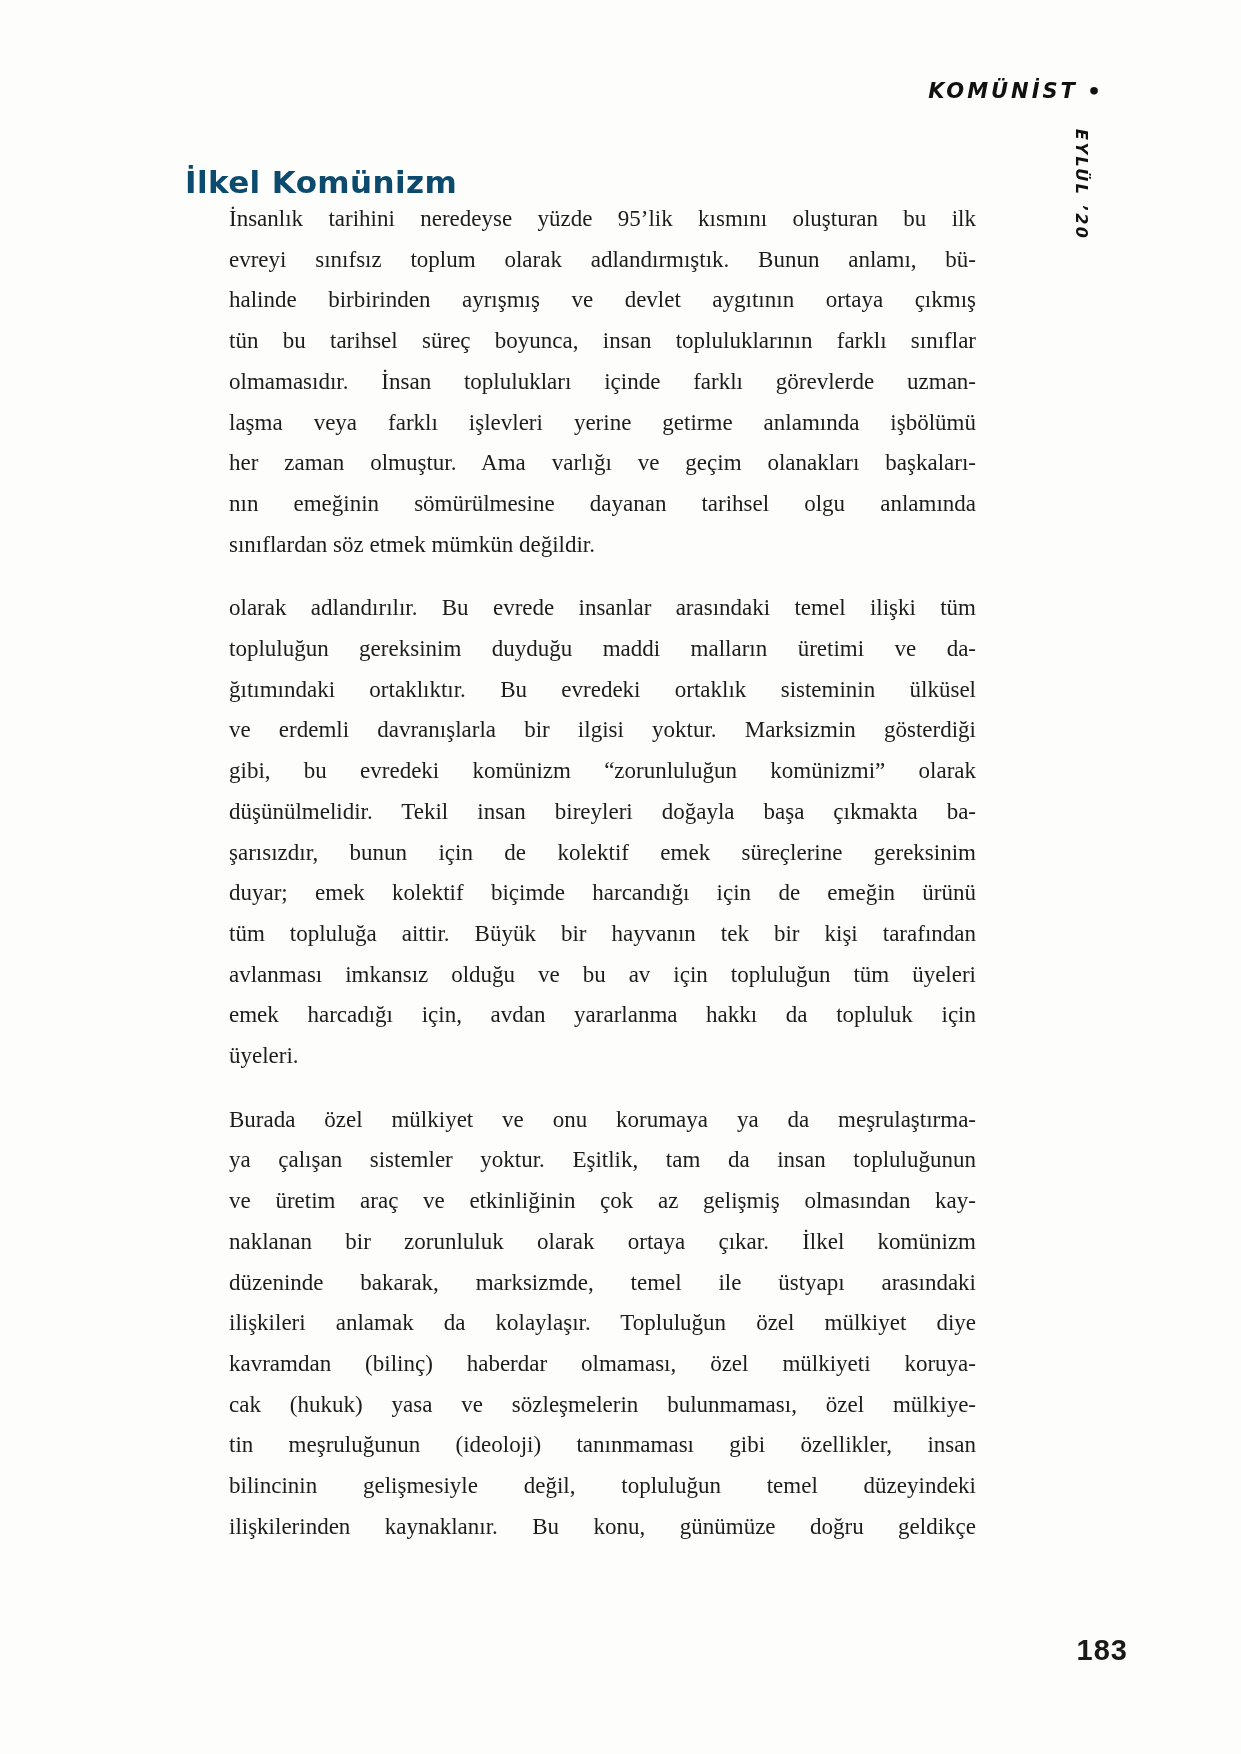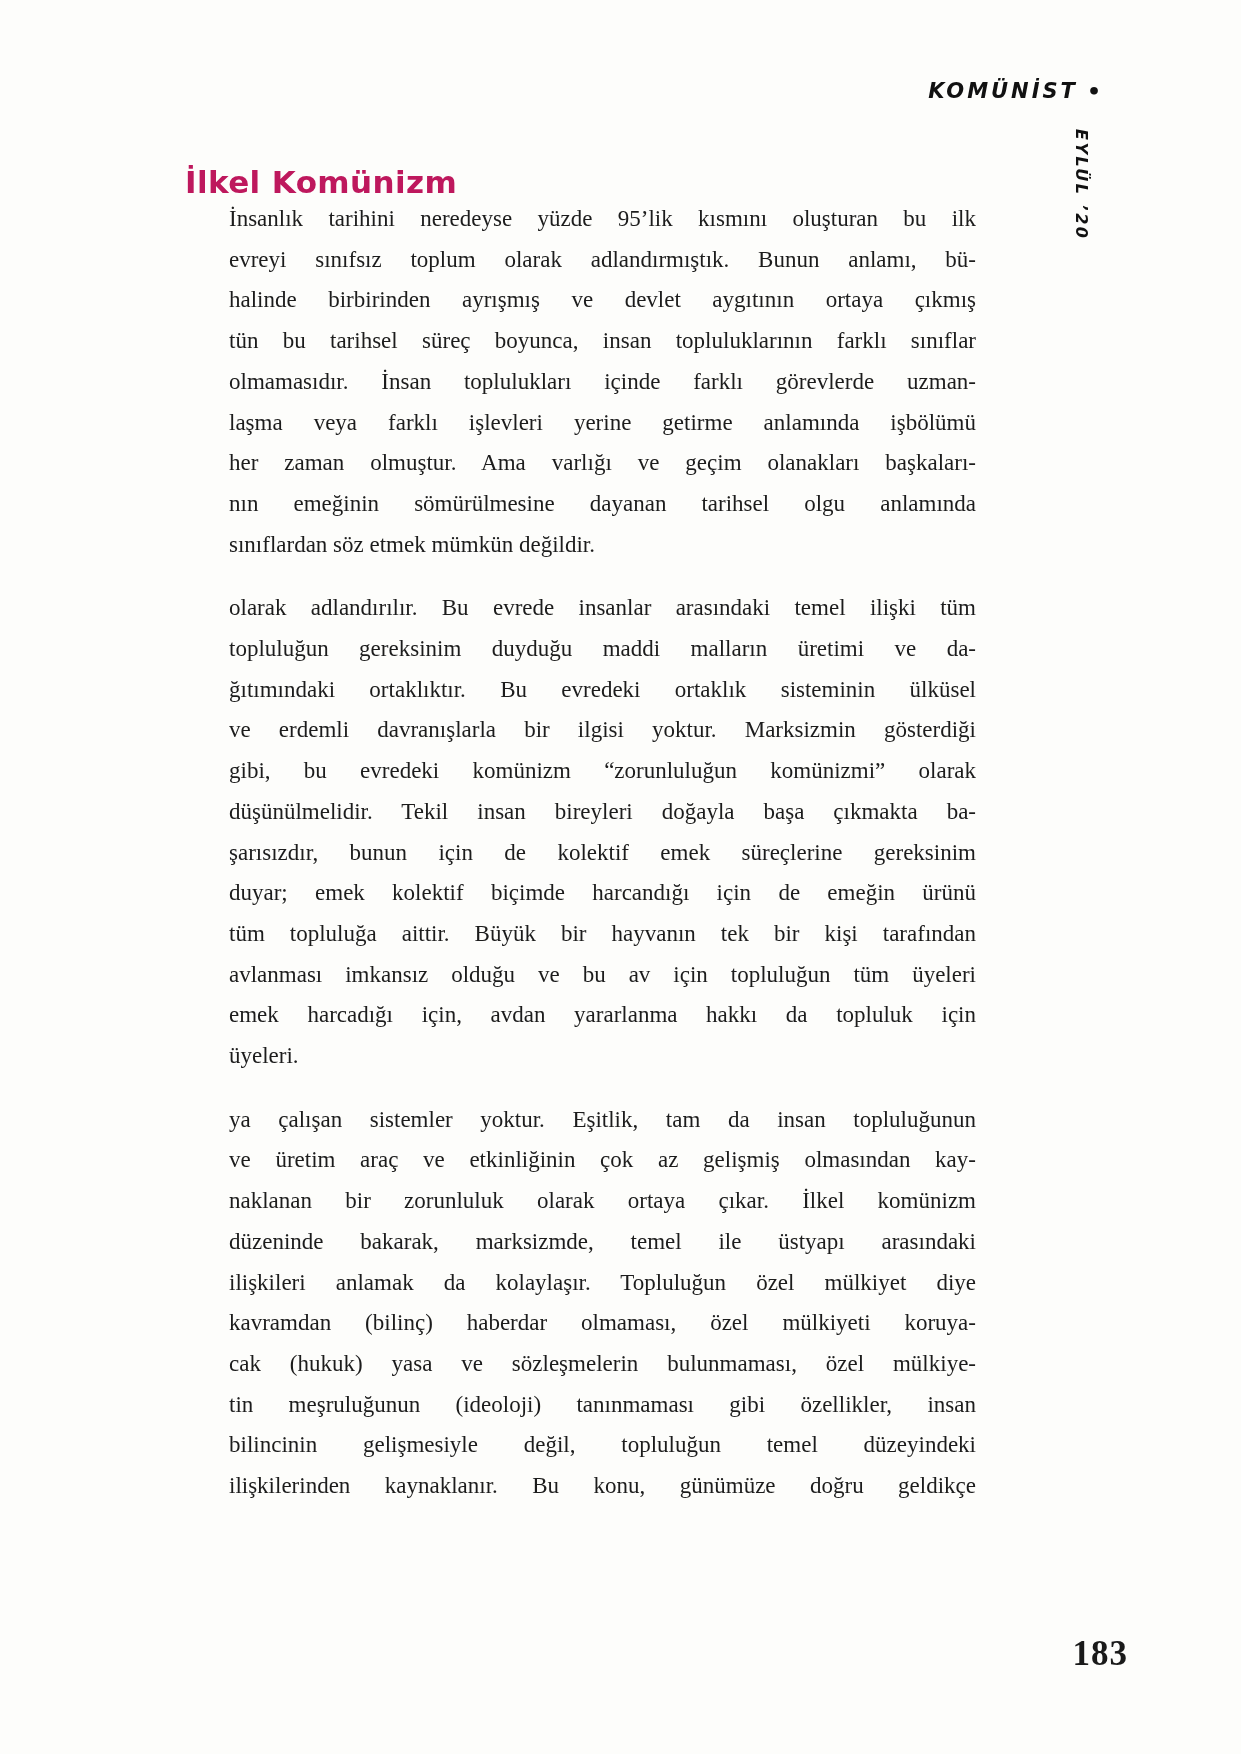--- a/index.html
+++ b/index.html
@@ -28,37 +28,37 @@
     font-family:"DejaVu Sans","Liberation Sans",sans-serif;
     font-weight:bold;font-style:italic;
     font-size:16px;letter-spacing:2.5px;
     color:#111;white-space:nowrap;
   }
   .article-heading{
     position:absolute;top:139px;left:185px;
     font-family:"DejaVu Sans","Liberation Sans",sans-serif;
     font-weight:600;
     font-size:31px;letter-spacing:.4px;
-    color:#be185d;line-height:44px;
+    color:#0c4a6e;line-height:44px;
   }
   .text-block{
     position:absolute;top:199px;left:185px;width:747px;
     font-size:23px;line-height:40.7px;margin-left:44px;
   }
   .para{margin:0 0 23px 0;}
   .line{
     text-align:justify;
     text-align-last:justify;
     white-space:normal;
   }
   .line.para-end{text-align-last:left;}
   .page-number{
     position:absolute;top:1634px;right:113px;
-    font-family:Liberation Serif, serif;
-    font-weight:bold;font-size:35px;letter-spacing:1px;
+    font-family:Liberation Sans, sans-serif;
+    font-weight:bold;font-size:29px;letter-spacing:1px;
     color:#1a1a1a;
   }
 </style>
 </head>
 <body>
 
 <div class="page">
 
   <div class="kicker">
     <span>KOMÜNİST</span><span class="bullet">•</span>
@@ -91,20 +91,21 @@
       <div class="line">düşünülmelidir. Tekil insan bireyleri doğayla başa çıkmakta ba-</div>
       <div class="line">şarısızdır, bunun için de kolektif emek süreçlerine gereksinim</div>
       <div class="line">duyar; emek kolektif biçimde harcandığı için de emeğin ürünü</div>
       <div class="line">tüm topluluğa aittir. Büyük bir hayvanın tek bir kişi tarafından</div>
       <div class="line">avlanması imkansız olduğu ve bu av için topluluğun tüm üyeleri</div>
       <div class="line">emek harcadığı için, avdan yararlanma hakkı da topluluk için</div>
       <div class="line para-end">üyeleri.</div>
     </div>
 
     <div class="para">
+      <div class="line">Burada özel mülkiyet ve onu korumaya ya da meşrulaştırma-</div>
       <div class="line">ya çalışan sistemler yoktur. Eşitlik, tam da insan topluluğunun</div>
       <div class="line">ve üretim araç ve etkinliğinin çok az gelişmiş olmasından kay-</div>
       <div class="line">naklanan bir zorunluluk olarak ortaya çıkar. İlkel komünizm</div>
       <div class="line">düzeninde bakarak, marksizmde, temel ile üstyapı arasındaki</div>
       <div class="line">ilişkileri anlamak da kolaylaşır. Topluluğun özel mülkiyet diye</div>
       <div class="line">kavramdan (bilinç) haberdar olmaması, özel mülkiyeti koruya-</div>
       <div class="line">cak (hukuk) yasa ve sözleşmelerin bulunmaması, özel mülkiye-</div>
       <div class="line">tin meşruluğunun (ideoloji) tanınmaması gibi özellikler, insan</div>
       <div class="line">bilincinin gelişmesiyle değil, topluluğun temel düzeyindeki</div>
       <div class="line">ilişkilerinden kaynaklanır. Bu konu, günümüze doğru geldikçe</div>

